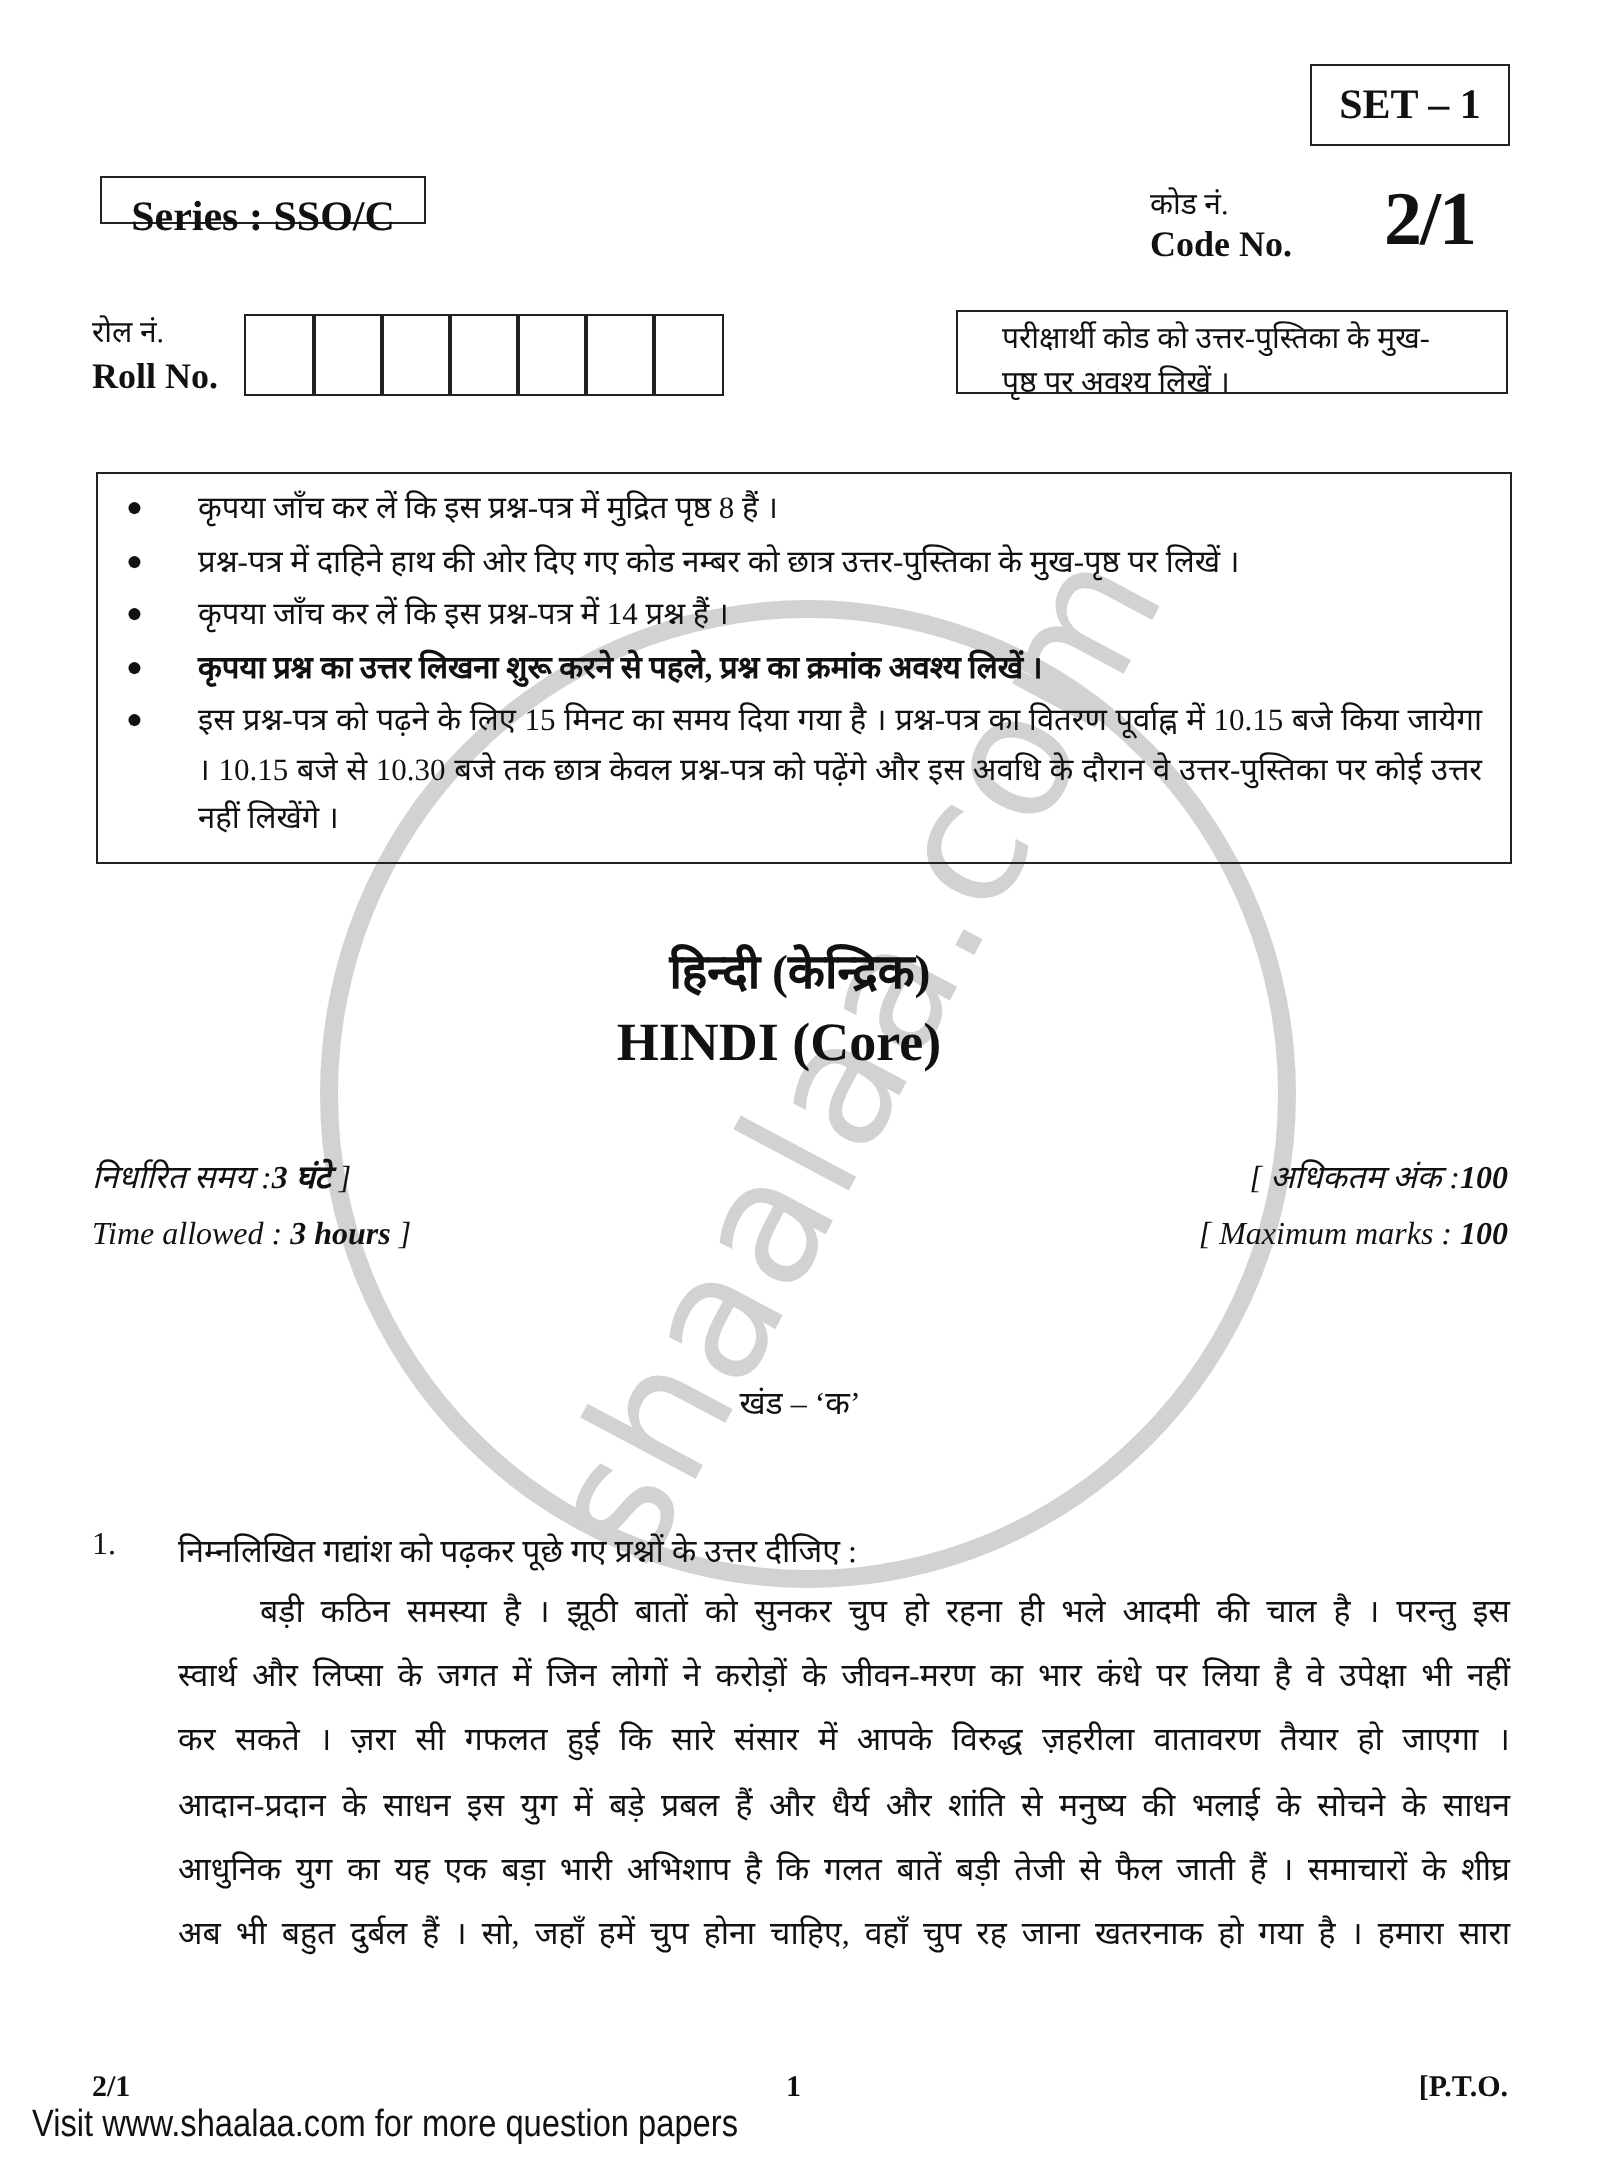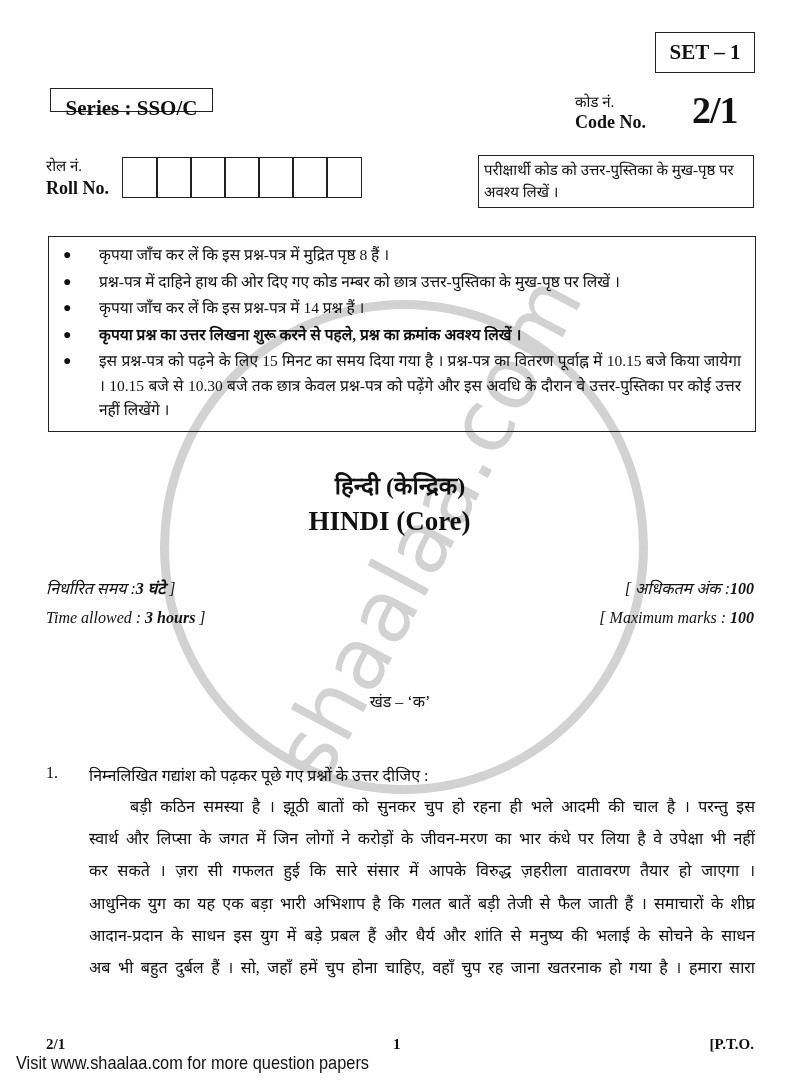--- a/index.html
+++ b/index.html
@@ -32,21 +32,21 @@
   .series-box { left: 50px; top: 88px; width: 163px; height: 24px;
     font-size: 21px; font-weight: bold; text-align: center; line-height: 38px; }
   .code-hi { left: 575px; top: 91px; font-size: 15px; }
   .code-en { left: 575px; top: 112px; font-size: 18px; font-weight: bold; }
   .code-val { left: 692px; top: 88px; font-size: 38px; font-weight: bold; letter-spacing: -1px; }
   .roll-hi { left: 46px; top: 155px; font-size: 15px; }
   .roll-en { left: 46px; top: 178px; font-size: 18px; font-weight: bold; }
   .roll-cells { position: absolute; left: 122px; top: 157px; display: flex; }
   .roll-cell { width: 35.5px; height: 41px; border: 1.5px solid #222; box-sizing: border-box; margin-left: -1.5px; }
   .roll-cell:first-child { margin-left: 0; }
-  .cand-box { left: 478px; top: 155px; width: 276px; height: 53px; padding: 3px 5px;
+  .cand-box { left: 478px; top: 155px; width: 276px; height: 42px; padding: 3px 22px;
     font-size: 15px; line-height: 22px; }
 
   
   .instr-box { left: 48px; top: 236px; width: 708px; height: 196px; padding: 6px 14px 0 14px; }
   .instr-item { display: flex; font-size: 15.5px; line-height: 24.5px; margin-bottom: 2px; }
   .bullet { width: 36px; flex: none; font-size: 14px; }
   .instr-text { flex: 1; text-align: justify; font-family: Liberation Serif, serif; }
   .instr-item.bold .instr-text { font-weight: bold; }
 
   
@@ -145,22 +145,22 @@
 
   <div class="abs section">खंड – ‘क’</div>
 
   <div class="abs q-num">1.</div>
   <div class="abs q-text">निम्नलिखित गद्यांश को पढ़कर पूछे गए प्रश्नों के उत्तर दीजिए :</div>
 
   <div class="passage">
     <div class="p-line first">बड़ी कठिन समस्या है । झूठी बातों को सुनकर चुप हो रहना ही भले आदमी की चाल है । परन्तु इस</div>
     <div class="p-line">स्वार्थ और लिप्सा के जगत में जिन लोगों ने करोड़ों के जीवन-मरण का भार कंधे पर लिया है वे उपेक्षा भी नहीं</div>
     <div class="p-line">कर सकते । ज़रा सी गफलत हुई कि सारे संसार में आपके विरुद्ध ज़हरीला वातावरण तैयार हो जाएगा ।</div>
+    <div class="p-line">आदान-प्रदान के साधन इस युग में बड़े प्रबल हैं और धैर्य और शांति से मनुष्य की भलाई के सोचने के साधन</div>
     <div class="p-line">आधुनिक युग का यह एक बड़ा भारी अभिशाप है कि गलत बातें बड़ी तेजी से फैल जाती हैं । समाचारों के शीघ्र</div>
-    <div class="p-line">आदान-प्रदान के साधन इस युग में बड़े प्रबल हैं और धैर्य और शांति से मनुष्य की भलाई के सोचने के साधन</div>
     <div class="p-line">अब भी बहुत दुर्बल हैं । सो, जहाँ हमें चुप होना चाहिए, वहाँ चुप रह जाना खतरनाक हो गया है । हमारा सारा</div>
   </div>
 
   <div class="abs foot-code">2/1</div>
   <div class="abs foot-page">1</div>
   <div class="abs foot-pto">[P.T.O.</div>
   <div class="abs visit">Visit www.shaalaa.com for more question papers</div>
 
 </div>
 

